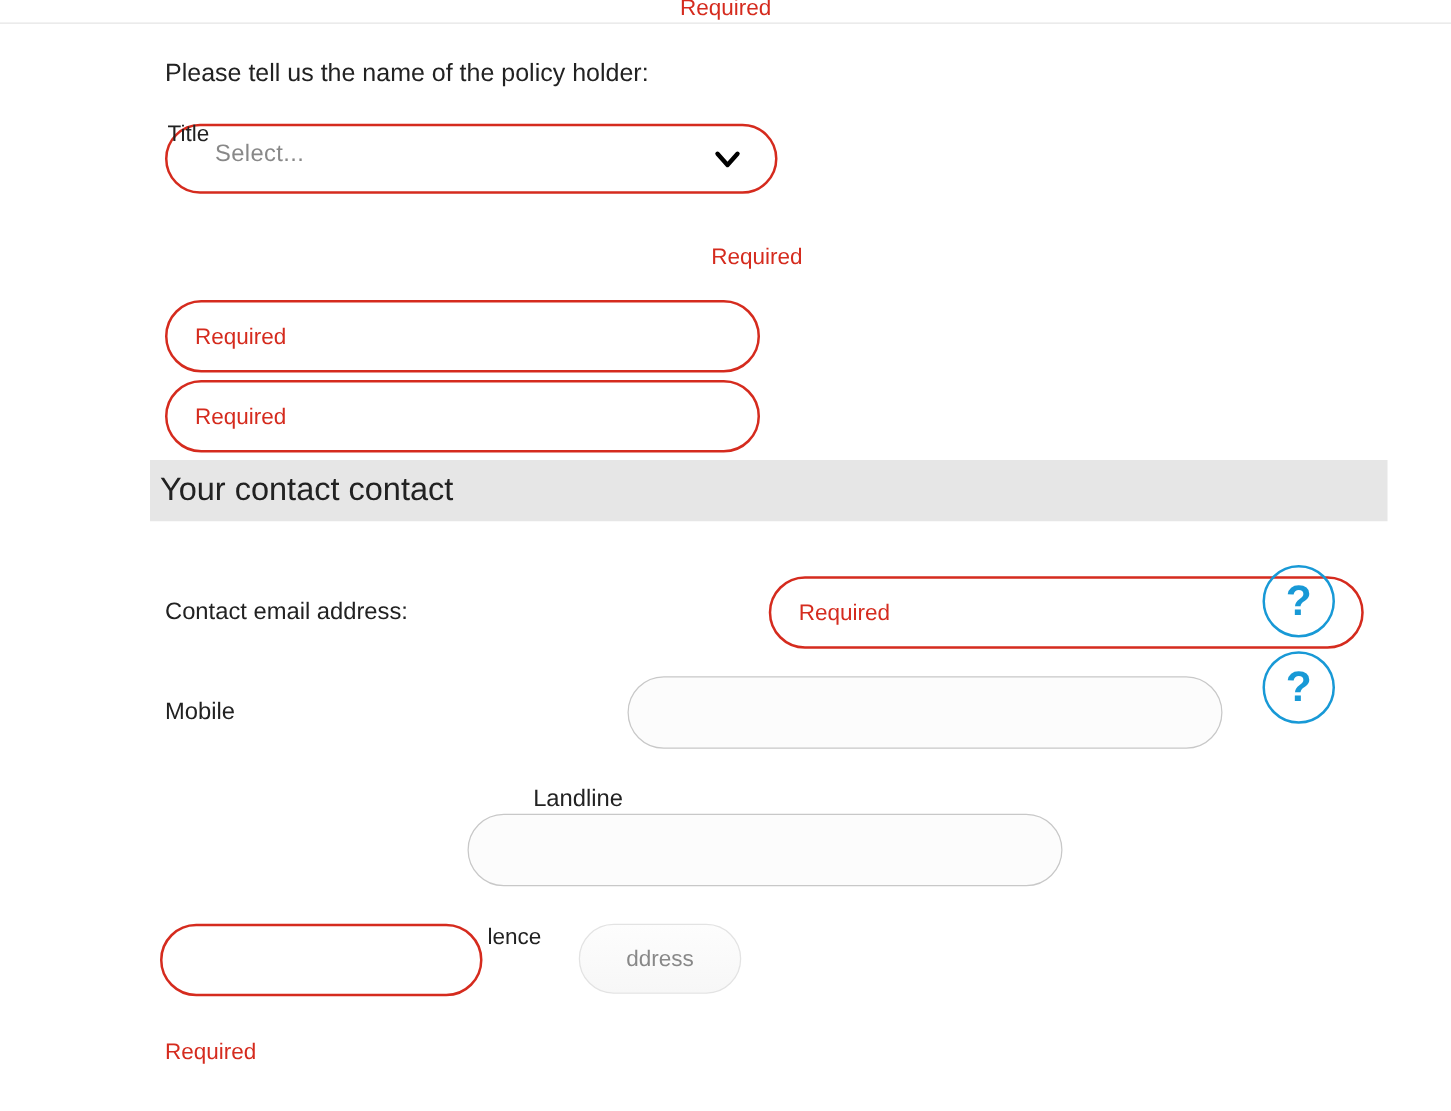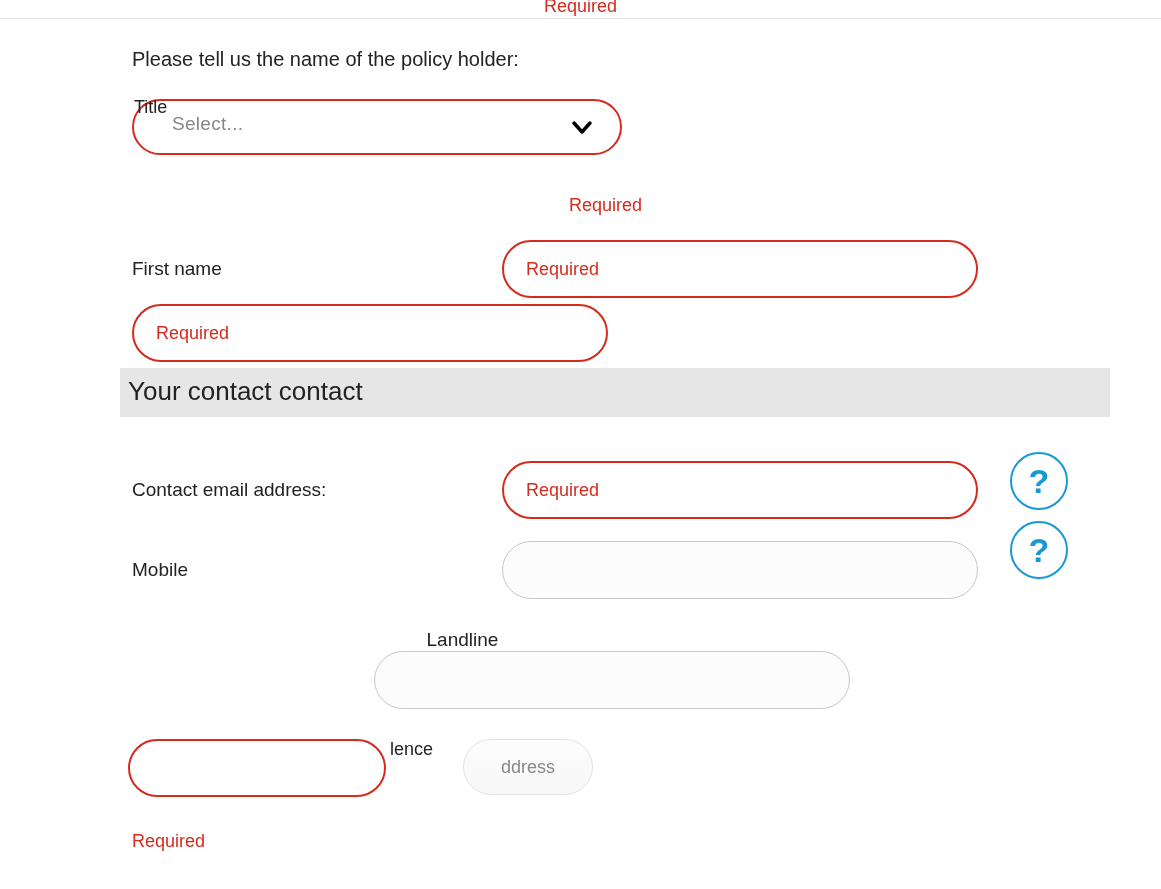--- a/index.html
+++ b/index.html
@@ -155,21 +155,21 @@
     cursor: pointer;
   }
   .help-icon span {
     color: #1899d6;
     font-size: 34px;
     font-weight: 600;
   }
   .help1 { left: 1010px; top: 452px; }
   .help2 { left: 1010px; top: 521px; }
 
-  .row-email { margin-top: 0; margin-bottom: 22px; }
+  .row-email { margin-top: 0; margin-bottom: 22px; justify-content: space-between; }
   .row-contact-number-heading { margin-top: 10px; margin-bottom: 40px; margin-left: 12px; font-size:19px; color:#222;}
   .row-mobile { margin-top: 0; margin-bottom: 30px; }
   .row-landline { margin-top: 0; margin-bottom: 30px; flex-direction: column; }
 
   .bottom-row {
     display: flex;
     margin-left: 8px;
     margin-top: 20px;
     gap: 0;
     position: relative;
@@ -230,21 +230,20 @@
               <path d="M4 8 L12 17 L20 8" stroke="#000" stroke-width="3.5" fill="none" stroke-linecap="round" stroke-linejoin="round"></path>
             </svg>
         </span>
       </div>
     </div>
   </div>
 
   <div class="required-center">Required</div>
 
   <div class="field-row row-fn">
-    <div class="field-label">First name</div>
     <input class="input-pill error" type="text" placeholder="Required" style="">
   </div>
 
   <div class="field-row row-ln">
     <input class="input-pill error" type="text" placeholder="Required" style="">
   </div>
 
   <div class="gray-section-header">Your contact contact</div>
 
   <div class="field-row row-email">

